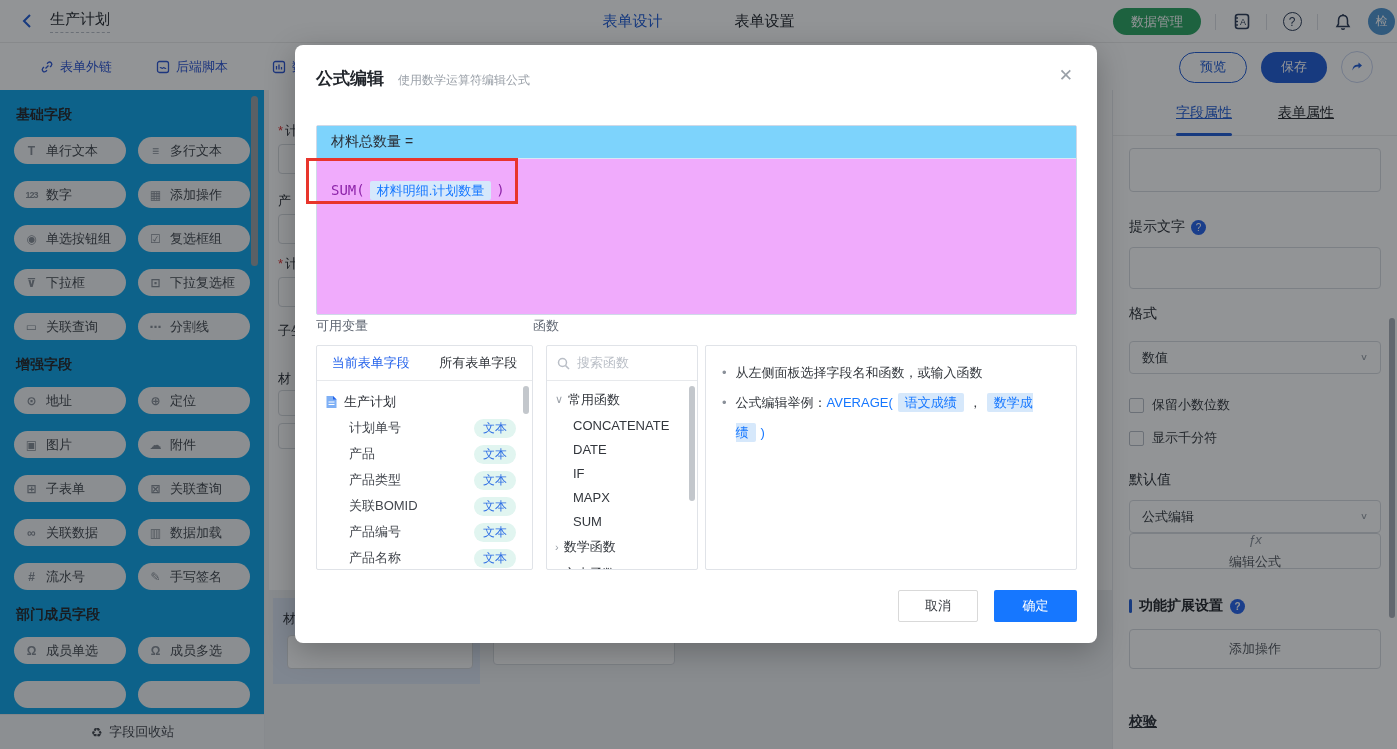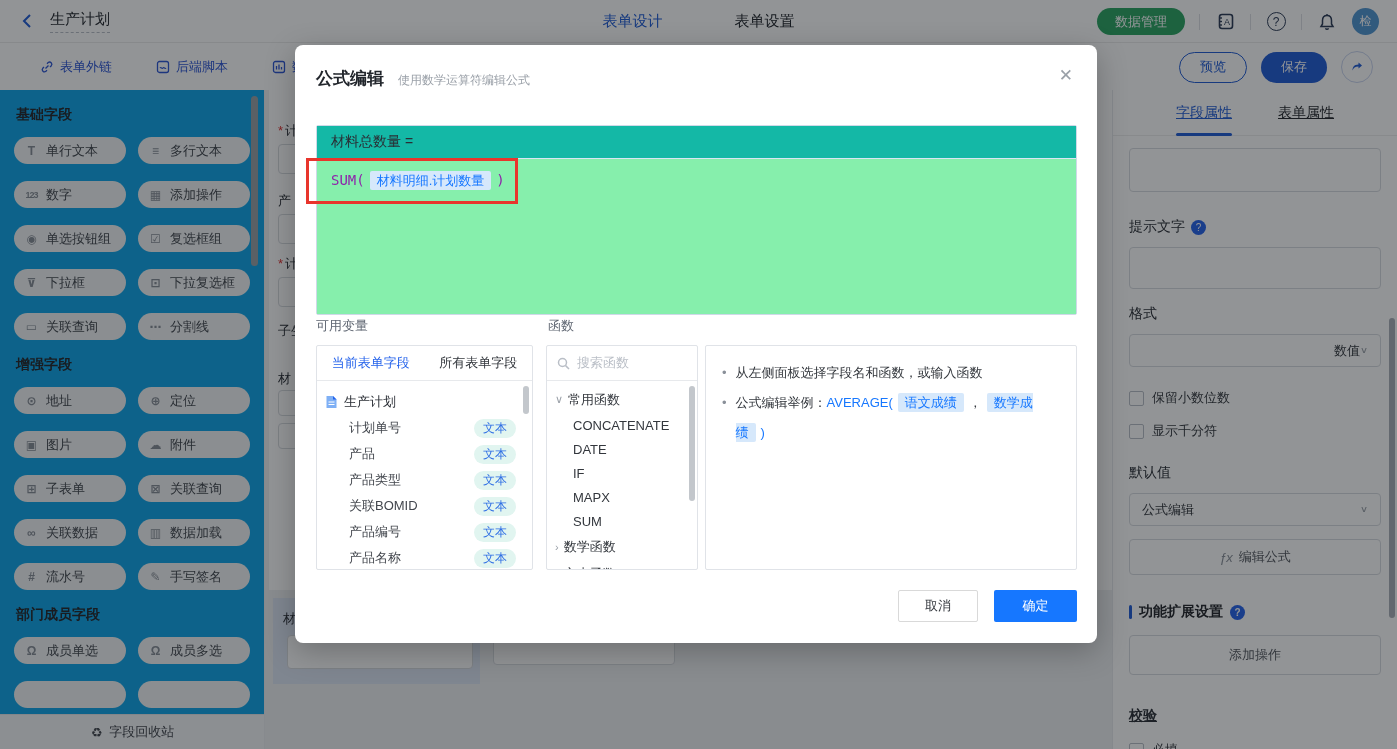--- a/index.html
+++ b/index.html
@@ -10,21 +10,21 @@
   
   .topbar { position:absolute; left:0; top:0; width:1397px; height:43px; background:#fff;
             border-bottom:1px solid #ececec; display:flex; align-items:center; z-index:1; }
   .tb-left { display:flex; align-items:center; gap:10px; padding-left:20px; }
   .back-btn { width:20px; height:20px; color:#1f5bd5; cursor:pointer; display:flex; align-items:center; }
   .tb-title { font-size:15px; color:#22262c; border-bottom:1px dashed #b9bec6; padding-bottom:3px; }
   .tb-tabs { position:absolute; left:0; right:0; top:0; height:43px; display:flex; align-items:center;
              justify-content:center; gap:72px; }
   .tb-tab { font-size:15px; color:#22262c; cursor:pointer; }
   .tb-tab.active { color:#1f5bd5; }
-  .tb-right { position:absolute; right:18px; top:0; height:43px; display:flex; align-items:center; gap:14px; }
+  .tb-right { position:absolute; right:2px; top:0; height:43px; display:flex; align-items:center; gap:14px; }
   .btn-green { background:#2aa562; color:#fff; font-size:13px; height:27px; padding:0 18px;
                border:none; border-radius:14px; cursor:pointer; }
   .tb-divider { width:1px; height:16px; background:#dcdfe3; }
   .tb-icon { width:22px; height:22px; display:flex; align-items:center; justify-content:center;
              color:#2b3a55; cursor:pointer; }
   .help-circle { width:19px; height:19px; border:1.5px solid #2b3a55; border-radius:50%;
                  font-size:12px; color:#2b3a55; display:flex; align-items:center; justify-content:center; }
   .avatar { width:27px; height:27px; border-radius:50%; background:#4f95d2; color:#fff;
             font-size:12px; display:flex; align-items:center; justify-content:center; cursor:pointer; }
 
@@ -103,23 +103,23 @@
   .overlay { position:absolute; inset:0; background:rgba(14,17,22,0.45); z-index:40; }
   .modal { position:absolute; left:295px; top:45px; width:802px; height:598px; background:#fff;
            border-radius:8px; box-shadow:0 8px 30px rgba(0,0,0,.25); z-index:50; }
   .m-header { display:flex; align-items:baseline; gap:14px; padding:22px 24px 0 21px; }
   .m-title { font-size:17px; font-weight:bold; color:#22262c; }
   .m-sub { font-size:12px; color:#9aa0a8; }
   .m-close { position:absolute; right:24px; top:20px; font-size:17px; color:#9aa0a8; cursor:pointer; }
 
   .formula-box { position:absolute; left:21px; top:80px; width:761px; height:190px;
                  border:1px solid #cfd9e8; border-radius:2px; overflow:visible; }
-  .formula-head { height:33px; background:#14b8a6; display:flex; align-items:center; padding:12px 14px;
+  .formula-head { height:33px; background:#7dd3fc; display:flex; align-items:center; padding:12px 14px;
                   font-size:14px; color:#2a2e35; border-bottom:1px solid #d8e6f5; }
-  .formula-body { height:155px; background:#86efac; padding:13px 14px;
+  .formula-body { height:155px; background:#f0abfc; padding:23px 14px;
                   font-family:"DejaVu Sans Mono",monospace; font-size:14px; }
   .kw { color:#8e24aa; }
   .chip { background:#d6e8fb; color:#1677ff; padding:2px 7px; border-radius:2px; margin:0 5px;
           font-family:"Liberation Sans","DejaVu Sans",sans-serif; font-size:13px; }
   .annotation { position:absolute; left:-11px; top:32px; width:212px; height:46px;
                 border:3px solid #e8352c; pointer-events:none; z-index:5; }
 
   .panel-label { position:absolute; top:272px; font-size:13px; color:#5f6672; }
   .m-panels { position:absolute; left:21px; top:300px; width:761px; height:225px; display:flex; }
   .varbox { width:217px; margin-right:13px; }
@@ -374,47 +374,47 @@
         <div class="rp-tab active">字段属性</div>
         <div class="rp-tab">表单属性</div>
       </div>
       <div class="rp-box" style="height:44px; margin-top:12px;"></div>
       <div class="rp-label" style="margin-top:26px;">
         <span>提示文字</span>
         <span class="q-circle">?</span>
       </div>
       <div class="rp-box" style="height:42px; margin-top:11px;"></div>
       <div class="rp-label" style="margin-top:16px;">格式</div>
-      <div class="rp-select" style="margin-top:11px;justify-content:flex-end;">
+      <div class="rp-select" style="margin-top:18px;">
         <span>数值</span>
         <span class="chev">∨</span>
       </div>
       <div class="cb-row" style="margin-top:22px;">
         <span class="cb"></span>
         <span>保留小数位数</span>
       </div>
       <div class="cb-row" style="margin-top:15px;">
         <span class="cb"></span>
         <span>显示千分符</span>
       </div>
       <div class="rp-label" style="margin-top:24px; font-weight:normal;">默认值</div>
       <div class="rp-select" style="margin-top:11px;">
         <span>公式编辑</span>
         <span class="chev">∨</span>
       </div>
-      <button class="rp-btn" style="margin-top:13px;">
+      <button class="rp-btn" style="flex-direction:column;">
         <span class="fx">ƒx</span>
         <span>编辑公式</span>
       </button>
       <div class="sec-head" style="margin-top:28px;">
         <span>功能扩展设置</span>
         <span class="q-circle">?</span>
       </div>
       <button class="rp-btn" style="margin-top:14px; height:40px;">添加操作</button>
-      <div class="rp-label" style="margin-top:32px; font-weight:bold;text-decoration:underline;">校验</div>
+      <div class="rp-label" style="margin-top:44px; font-weight:bold;text-decoration:underline;">校验</div>
       <div class="cb-row" style="margin-top:16px;">
         <span class="cb"></span>
         <span>必填</span>
       </div>
 
     </aside>
   </div>
 
   <div class="page-scrollbar"></div>
 
@@ -429,21 +429,21 @@
 
     <div class="formula-box">
       <div class="formula-head">材料总数量 =</div>
       <div class="formula-body">
         <span class="kw">SUM(</span><span class="chip">材料明细.计划数量</span><span class="kw">)</span>
       </div>
       <div class="annotation"></div>
     </div>
 
     <span class="panel-label" style="left:21px;">可用变量</span>
-    <span class="panel-label" style="left:253px;">函数</span>
+    <span class="panel-label" style="left:238px;">函数</span>
 
     <div class="m-panels">
 
       <div class="m-box varbox">
         <div class="var-tabs">
           <div class="var-tab active">当前表单字段</div>
           <div class="var-tab">所有表单字段</div>
         </div>
         <div class="tree">
           <div class="tree-root">

